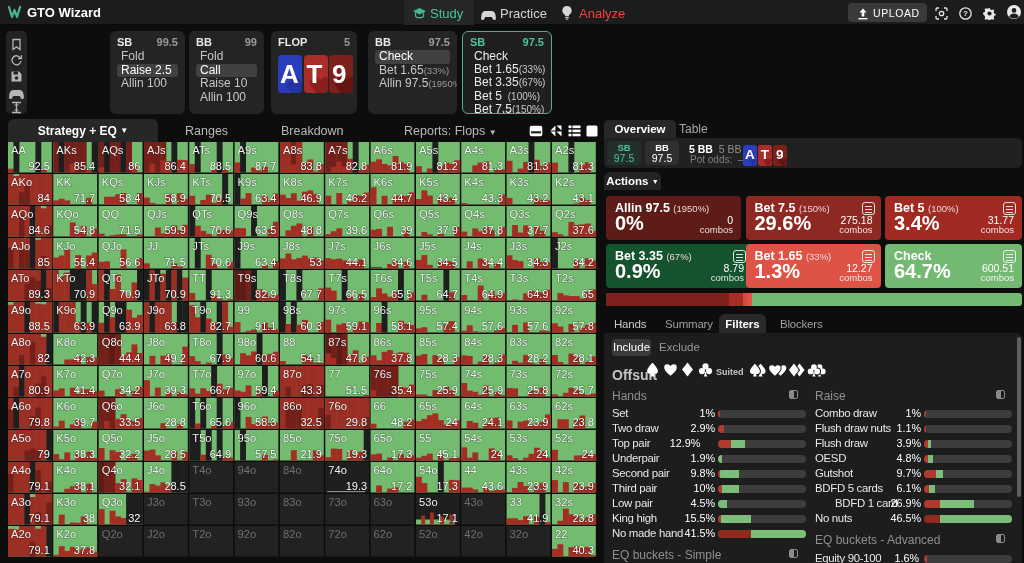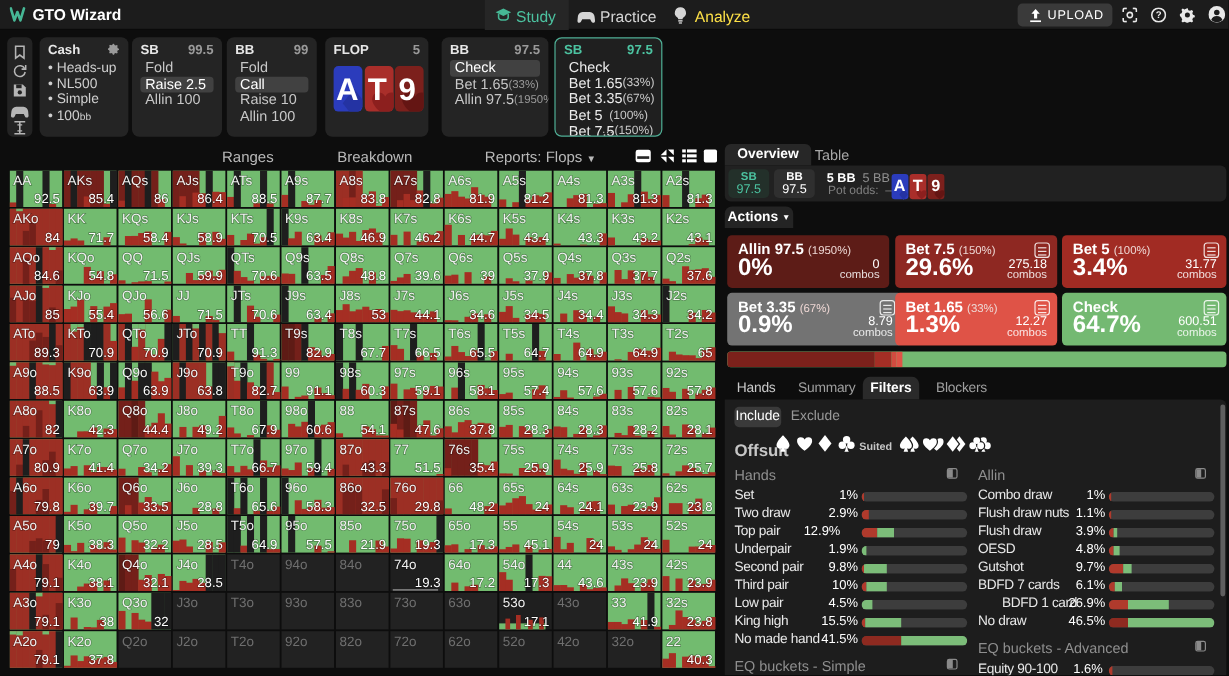--- a/index.html
+++ b/index.html
@@ -45,21 +45,21 @@
 <div class="abs" style="left:430px;top:6px;font-size:13px;color:#4cc2a0">Study</div>
 <div class="abs" style="left:481px;top:7px"><svg width="15" height="11" viewBox="0 0 15 11" style="">
         <path d="M4.5 1h6c2.3 0 3.8 1.8 4 4l.4 3.2c.1 1-.6 1.8-1.6 1.8-.6 0-1.1-.3-1.4-.8L10.8 7H4.2L3.1 9.2c-.3.5-.8.8-1.4.8-1 0-1.7-.8-1.6-1.8L.5 5c.2-2.2 1.7-4 4-4z" fill="#d5d5d5"></path>
       </svg></div>
 <div class="abs" style="left:500px;top:6px;font-size:13px;color:#d5d5d5">Practice</div>
 <div class="abs" style="left:560px;top:5px"><svg width="14" height="15" viewBox="0 0 14 15" style="">
         <path d="M7 1a4.6 4.6 0 0 1 2.5 8.5c-.5.4-.7.9-.7 1.5H5.2c0-.6-.2-1.1-.7-1.5A4.6 4.6 0 0 1 7 1z" fill="#d5d5d5"></path>
         <rect x="5.2" y="11.8" width="3.6" height="1.2" fill="#d5d5d5"></rect>
         <rect x="5.7" y="13.6" width="2.6" height="1.1" fill="#d5d5d5"></rect>
       </svg></div>
-<div class="abs" style="left:579px;top:6px;font-size:13px;color:#fde047">Analyze</div>
+<div class="abs" style="left:579px;top:6px;font-size:13px;color:#ef4444">Analyze</div>
 <div class="abs" style="left:848px;top:3px;width:79px;height:19px;background:#3a3a3a;border-radius:4px"></div>
 <div class="abs" style="left:857px;top:6px"><svg width="12" height="12" viewBox="0 0 12 12" style="">
         <path d="M6 0.5l3.5 4h-2.2v4h-2.6v-4H2.5z" fill="#fff"></path>
         <rect x="1.5" y="10" width="9" height="1.4" fill="#fff"></rect>
       </svg></div>
 <div class="abs" style="left:873px;top:7px;font-size:10.5px;font-weight:normal;letter-spacing:.6px;color:#fff">UPLOAD</div>
 <div class="abs" style="left:935px;top:6px"><svg width="13" height="13" viewBox="0 0 13 13" style="">
         <g stroke="#e8e8e8" stroke-width="1.3" fill="none">
           <path d="M1 4V2.2A1.2 1.2 0 0 1 2.2 1H4"></path>
           <path d="M9 1h1.8A1.2 1.2 0 0 1 12 2.2V4"></path>
@@ -96,34 +96,20 @@
       </svg></div>
 <div class="abs" style="left:9px;top:86px"><svg width="15" height="11" viewBox="0 0 15 11" style="">
         <path d="M4.5 1h6c2.3 0 3.8 1.8 4 4l.4 3.2c.1 1-.6 1.8-1.6 1.8-.6 0-1.1-.3-1.4-.8L10.8 7H4.2L3.1 9.2c-.3.5-.8.8-1.4.8-1 0-1.7-.8-1.6-1.8L.5 5c.2-2.2 1.7-4 4-4z" fill="#b5b5b5"></path>
       </svg></div>
 <div class="abs" style="left:10px;top:100px"><svg width="13" height="13" viewBox="0 0 13 13" style="">
         <g stroke="#b5b5b5" stroke-width="1.3">
           <path d="M2 1.5h9M2 11.5h9M6.5 1.5v10"></path>
           <path d="M4.5 4h4M4.5 9h4" stroke-width="1.1"></path>
         </g>
       </svg></div>
-<div class="card" style="left:33px;width:74px">
-      <div class="chead">
-        <span>Cash</span>
-        <span><svg width="10" height="10" viewBox="0 0 10 10" style="">
-            <path d="M5 0.6l.4 1.2a3.3 3.3 0 0 1 1.2.5l1.2-.5.8.8-.5 1.2c.2.4.4.8.5 1.2l1.2.4v1.2l-1.2.4a3.3 3.3 0 0 1-.5 1.2l.5 1.2-.8.8-1.2-.5a3.3 3.3 0 0 1-1.2.5L5 11.4H3.8l-.4-1.2a3.3 3.3 0 0 1-1.2-.5l-1.2.5-.8-.8.5-1.2a3.3 3.3 0 0 1-.5-1.2L-1 6.4V5.2l1.2-.4c.1-.4.3-.8.5-1.2L.2 2.4 1 1.6l1.2.5c.4-.2.8-.4 1.2-.5L3.8.6z" fill="#9a9a9a" transform="translate(0.8,0) scale(0.85)"></path>
-          </svg></span>
-      </div>
-      <div style="font-size:11.5px;color:#cfcfcf;line-height:13.2px;margin-top:1px">
-        <div>• Heads-up</div>
-        <div>• NL500</div>
-        <div>• Simple</div>
-        <div>• 100<span style="font-size:8.5px">bb</span></div>
-      </div>
-    </div>
 <div class="card" style="left:110px;width:75px">
       <div class="chead">
         <span>SB</span>
         <span class="rv">99.5</span>
       </div>
       <div class="citem">Fold</div>
       <div class="citem hl">Raise 2.5</div>
       <div class="citem">Allin 100</div>
     </div>
 <div class="card" style="left:189px;width:75px">
@@ -163,20 +149,21 @@
         <span style="color:#4cc2a0">SB</span>
         <span class="rv" style="color:#4cc2a0">97.5</span>
       </div>
       <div class="citem2">Check</div>
       <div class="citem2">Bet 1.65<span class="pc">(33%)</span></div>
       <div class="citem2">Bet 3.35<span class="pc">(67%)</span></div>
       <div class="citem2">Bet 5<span class="pc">(100%)</span></div>
       <div class="citem2">Bet 7.5<span class="pc">(150%)</span></div>
       <div style="position:absolute;left:0;right:0;bottom:0;text-align:center;font-size:10px;color:#c0c0c0;letter-spacing:1.5px;line-height:8px">…</div>
     </div>
+<div class="tab" style="left:8px;top:119px;width:150px;height:23px">Strategy + EQ&nbsp;<span style="font-size:8px">▼</span></div>
 <div class="gtxt" style="left:185px;top:124px;color:#b9b9b9">Ranges</div>
 <div class="gtxt" style="left:281px;top:124px;color:#b9b9b9">Breakdown</div>
 <div class="gtxt" style="left:404px;top:124px;color:#b9b9b9">Reports: Flops&nbsp;<span style="font-size:8px">▼</span></div>
 <div class="abs" style="left:529px;top:123px"><svg width="14" height="12" viewBox="0 0 14 12" style="">
         <rect x="0.7" y="0.7" width="12.6" height="10.6" rx="2" fill="#fff"></rect>
         <rect x="2" y="6.2" width="10" height="2.2" fill="#262626"></rect>
       </svg></div>
 <div class="abs" style="left:550px;top:123px"><svg width="12" height="12" viewBox="0 0 12 12" style="">
         <g fill="#fff">
           <path d="M5.4 0.5v4.9H0.5z"></path>
@@ -1676,21 +1663,21 @@
       <div class="clab">combos</div>
       <div class="doc"></div>
     </div>
 <div class="ab" style="left:885px;top:196px;width:137px;height:44px;background:#a12b23">
       <div class="t1">Bet 5 <small>(100%)</small></div>
       <div class="big">3.4%</div>
       <div class="cnum">31.77</div>
       <div class="clab">combos</div>
       <div class="doc"></div>
     </div>
-<div class="ab" style="left:606px;top:244px;width:146px;height:44px;background:#737373">
+<div class="ab" style="left:606px;top:244px;width:146px;height:44px;background:#14532d">
       <div class="t1">Bet 3.35 <small>(67%)</small></div>
       <div class="big">0.9%</div>
       <div class="cnum">8.79</div>
       <div class="clab">combos</div>
       <div class="doc"></div>
     </div>
 <div class="ab" style="left:745.5px;top:244px;width:135px;height:44px;background:#df5347">
       <div class="t1">Bet 1.65 <small>(33%)</small></div>
       <div class="big">1.3%</div>
       <div class="cnum">12.27</div>
@@ -1782,21 +1769,21 @@
         </g>
         <g>
           <circle cx="8" cy="4.7" r="3.3" fill="#fff"></circle>
           <circle cx="4.2" cy="9.7" r="3.3" fill="#fff"></circle>
           <circle cx="11.8" cy="9.7" r="3.3" fill="#fff"></circle>
           <path d="M6 15.4c1-1.4 1.3-2.8 1.3-4.8h1.4c0 2 .3 3.4 1.3 4.8z" fill="#fff"></path>
         </g>
       </svg></div>
 <div class="abs" style="left:612px;top:389px;font-size:12px;color:#8f8f8f">Hands</div>
 <div class="toggle" style="left:789px;top:390px"></div>
-<div class="abs" style="left:815px;top:389px;font-size:12px;color:#8f8f8f">Allin</div>
+<div class="abs" style="left:815px;top:389px;font-size:12px;color:#8f8f8f">Raise</div>
 <div class="toggle" style="left:996px;top:390px"></div>
 <div style="position:absolute;left:612px;top:406.0px;height:15px;line-height:15px;font-size:11.4px;letter-spacing:-0.3px;color:#e8e8e8;white-space:nowrap">Set</div>
     <div style="position:absolute;left:655px;top:406.0px;width:60px;height:15px;line-height:15px;font-size:10.8px;color:#fff;text-align:right">1%</div>
     <div style="position:absolute;left:718px;top:409.5px;width:88px;height:8px;border-radius:4px;background:#3d3d3d;overflow:hidden">
       <div style="position:absolute;left:0;top:0;width:2px;height:8px;background:#b03a2c"></div>
     </div>
     <div style="position:absolute;left:612px;top:421.0px;height:15px;line-height:15px;font-size:11.4px;letter-spacing:-0.3px;color:#e8e8e8;white-space:nowrap">Two draw</div>
     <div style="position:absolute;left:655px;top:421.0px;width:60px;height:15px;line-height:15px;font-size:10.8px;color:#fff;text-align:right">2.9%</div>
     <div style="position:absolute;left:718px;top:424.5px;width:88px;height:8px;border-radius:4px;background:#3d3d3d;overflow:hidden">
       <div style="position:absolute;left:0;top:0;width:6px;height:8px;background:#b03a2c"></div>
@@ -1862,33 +1849,33 @@
     <div style="position:absolute;left:924px;top:454.5px;width:88px;height:8px;border-radius:4px;background:#3d3d3d;overflow:hidden">
       <div style="position:absolute;left:0;top:0;width:4px;height:8px;background:#b03a2c"></div>
       <div style="position:absolute;left:4px;top:0;width:5px;height:8px;background:#7cbd79"></div>
     </div>
     <div style="position:absolute;left:815px;top:466.0px;height:15px;line-height:15px;font-size:11.4px;letter-spacing:-0.3px;color:#e8e8e8;white-space:nowrap">Gutshot</div>
     <div style="position:absolute;left:861px;top:466.0px;width:60px;height:15px;line-height:15px;font-size:10.8px;color:#fff;text-align:right">9.7%</div>
     <div style="position:absolute;left:924px;top:469.5px;width:88px;height:8px;border-radius:4px;background:#3d3d3d;overflow:hidden">
       <div style="position:absolute;left:0;top:0;width:12px;height:8px;background:#b03a2c"></div>
       <div style="position:absolute;left:12px;top:0;width:7px;height:8px;background:#7cbd79"></div>
     </div>
-    <div style="position:absolute;left:815px;top:481.0px;height:15px;line-height:15px;font-size:11.4px;letter-spacing:-0.3px;color:#e8e8e8;white-space:nowrap">BDFD 7 cards</div>
+    <div style="position:absolute;left:815px;top:481.0px;height:15px;line-height:15px;font-size:11.4px;letter-spacing:-0.3px;color:#e8e8e8;white-space:nowrap">BDFD 5 cards</div>
     <div style="position:absolute;left:861px;top:481.0px;width:60px;height:15px;line-height:15px;font-size:10.8px;color:#fff;text-align:right">6.1%</div>
     <div style="position:absolute;left:924px;top:484.5px;width:88px;height:8px;border-radius:4px;background:#3d3d3d;overflow:hidden">
       <div style="position:absolute;left:0;top:0;width:5px;height:8px;background:#b03a2c"></div>
       <div style="position:absolute;left:5px;top:0;width:6px;height:8px;background:#7cbd79"></div>
     </div>
     <div style="position:absolute;left:835px;top:496.0px;height:15px;line-height:15px;font-size:11.4px;letter-spacing:-0.3px;color:#e8e8e8;white-space:nowrap">BDFD 1 card</div>
     <div style="position:absolute;left:861px;top:496.0px;width:60px;height:15px;line-height:15px;font-size:10.8px;color:#fff;text-align:right">26.9%</div>
     <div style="position:absolute;left:924px;top:499.5px;width:88px;height:8px;border-radius:4px;background:#3d3d3d;overflow:hidden">
       <div style="position:absolute;left:0;top:0;width:16px;height:8px;background:#b03a2c"></div>
       <div style="position:absolute;left:16px;top:0;width:34px;height:8px;background:#7cbd79"></div>
     </div>
-    <div style="position:absolute;left:815px;top:511.0px;height:15px;line-height:15px;font-size:11.4px;letter-spacing:-0.3px;color:#e8e8e8;white-space:nowrap">No draw</div>
+    <div style="position:absolute;left:815px;top:511.0px;height:15px;line-height:15px;font-size:11.4px;letter-spacing:-0.3px;color:#e8e8e8;white-space:nowrap">No nuts</div>
     <div style="position:absolute;left:861px;top:511.0px;width:60px;height:15px;line-height:15px;font-size:10.8px;color:#fff;text-align:right">46.5%</div>
     <div style="position:absolute;left:924px;top:514.5px;width:88px;height:8px;border-radius:4px;background:#3d3d3d;overflow:hidden">
       <div style="position:absolute;left:0;top:0;width:16px;height:8px;background:#8e2a20"></div>
       <div style="position:absolute;left:16px;top:0;width:72px;height:8px;background:#7cbd79"></div>
     </div>
 <div class="abs" style="left:612px;top:548px;font-size:12px;color:#8f8f8f">EQ buckets - Simple</div>
 <div class="toggle" style="left:789px;top:549px"></div>
 <div class="abs" style="left:815px;top:533px;font-size:12px;color:#8f8f8f">EQ buckets - Advanced</div>
 <div class="toggle" style="left:996px;top:534px"></div>
 <div class="abs" style="left:815px;top:551px;height:15px;line-height:15px;font-size:11.4px;letter-spacing:-0.3px;color:#e8e8e8">Equity 90-100</div>

